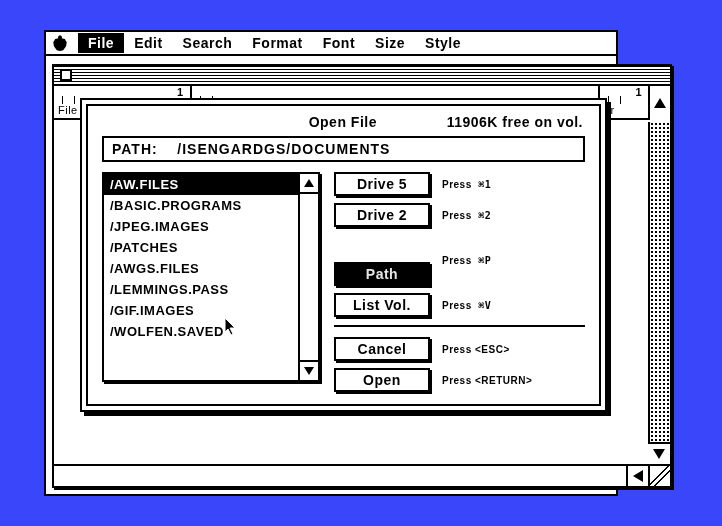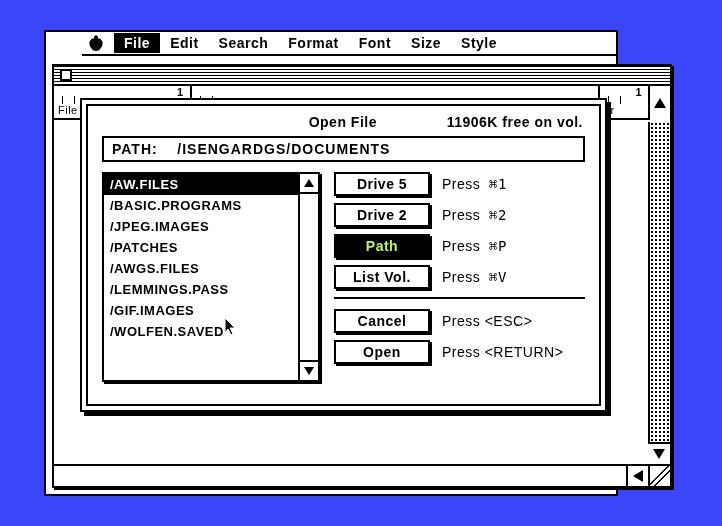--- a/index.html
+++ b/index.html
@@ -11,21 +11,20 @@
     color: #000;
     letter-spacing: 0.5px;
   }
 
   .desktop {
     position: absolute;
     left: 44px; top: 30px;
     width: 574px; height: 466px;
     background: #fff;
     border: 2px solid #000;
-    padding-left: 36px;
   }
 
   .menubar {
     height: 24px;
     border-bottom: 2px solid #000;
     display: flex;
     align-items: center;
     padding-left: 6px;
     gap: 0;
     font-weight: bold;
@@ -193,22 +192,22 @@
   .btn{
     width:96px; height:24px;
     border:2px solid #000;
     box-shadow: 2px 2px 0 #000;
     background:#fff;
     text-align:center;
     font-weight:bold;
     line-height:20px;
     font-size:14px;
   }
-  .btn.inverted{background:#000;color:#bef264;}
-  .hint{font-weight:normal; font-size:14px;}
+  .btn.inverted{background:#000;color:#e5e5e5;margin-top:28px;}
+  .hint{font-weight:bold; font-size:10px;}
   .sep{
     border-top:2px solid #000;
     margin:8px 0 10px 0;
   }
   .oa-char{font-family:monospace;}
 
   .cursor-arrow{
     position:absolute;
     left:142px; top:218px;
     width:14px; height:18px;

